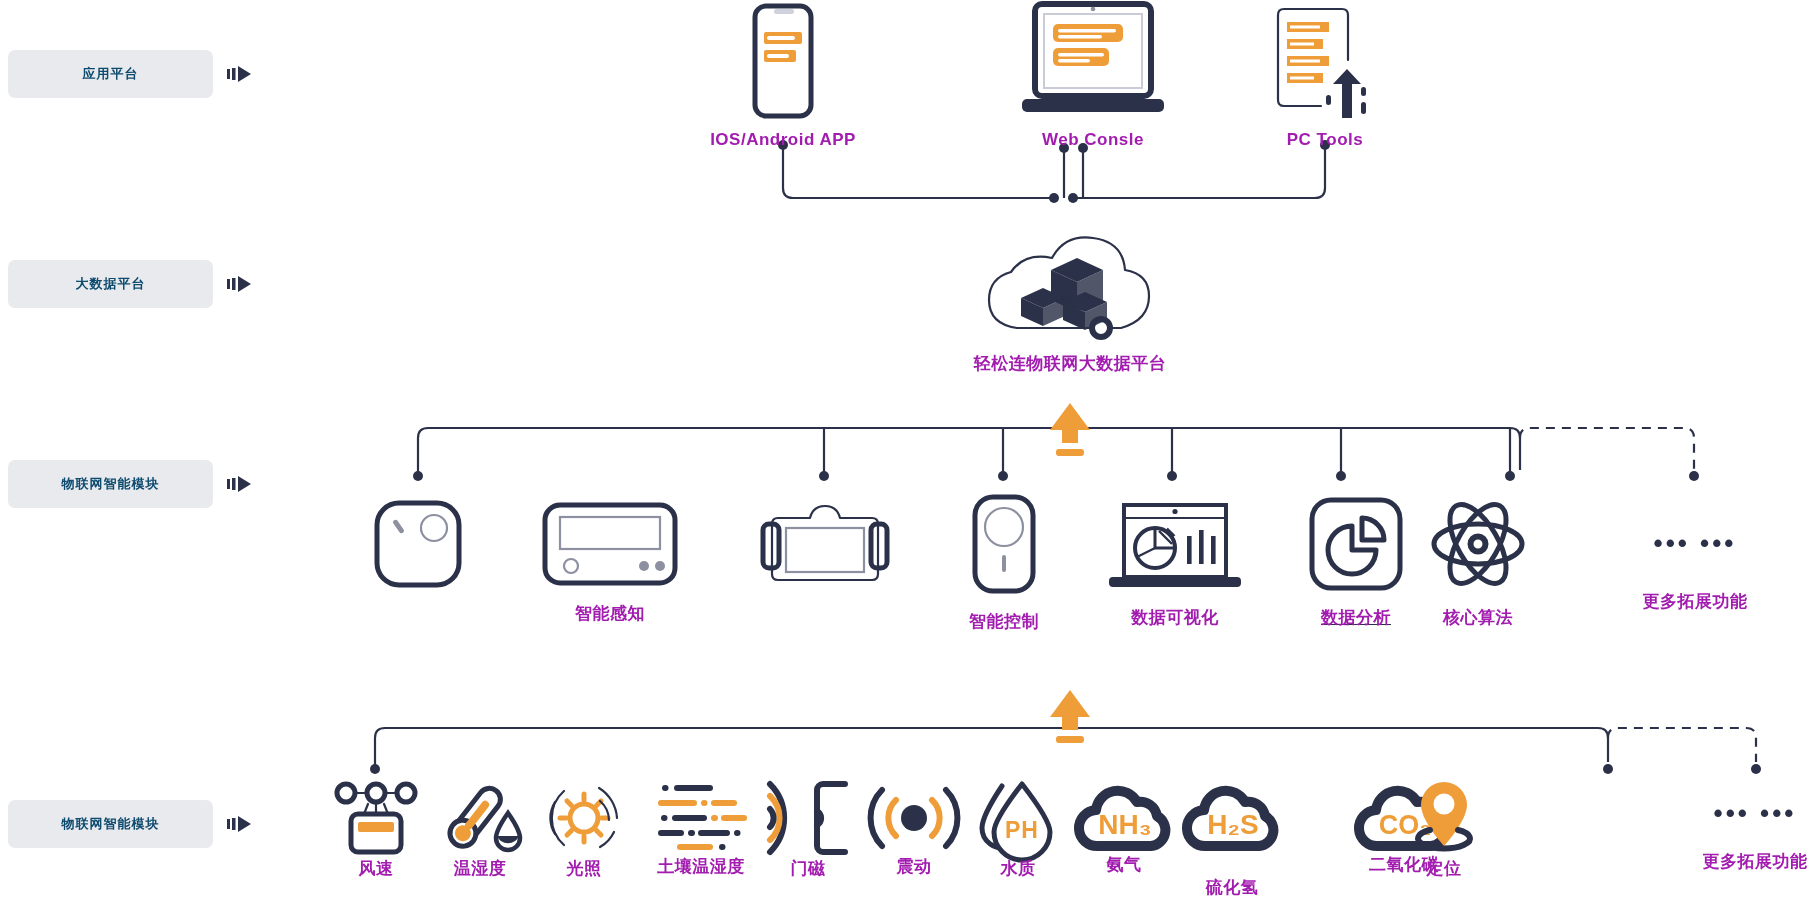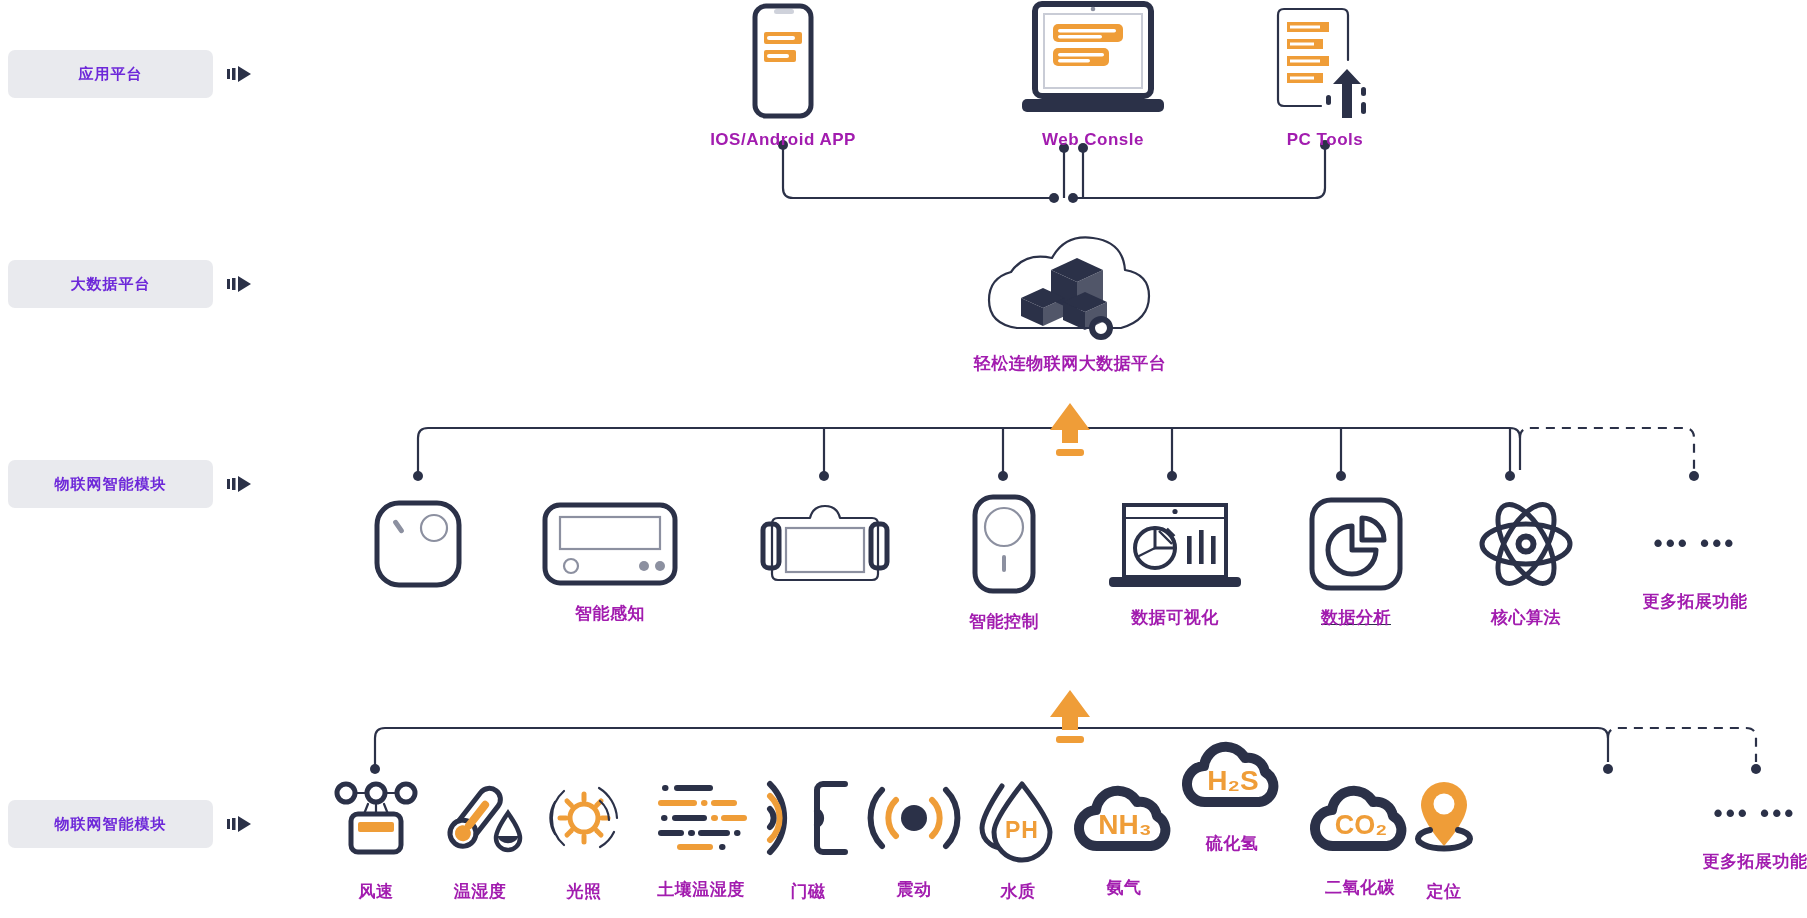--- a/index.html
+++ b/index.html
@@ -27,23 +27,23 @@
     border-radius:7px;
     height:48px;
     min-width:205px;
     display:flex;
     align-items:center;
     justify-content:center;
     padding:0 16px;
     box-sizing:border-box;
   }
   .stage-pill span{
-    font-size:15px;
+    font-size:13px;
     font-weight:700;
-    color:#6d28d9;
+    color:#0c4a6e;
     letter-spacing:1px;
     white-space:nowrap;
     text-align:center;
   }
   .stage-arrow{
     width:28px;
     height:22px;
     flex:none;
   }
   
@@ -56,21 +56,21 @@
   .node .glyph{display:block;}
   .node .cap{
     font-size:17px;
     font-weight:700;
     color:#a21caf;
     white-space:nowrap;
     letter-spacing:.5px;
   }
   .cap-top{margin-top:10px;font-size:19px;}
   .cap-mid{margin-top:14px;font-size:16px;}
-  .cap-sensor{margin-top:24px;font-size:16px;}
+  .cap-sensor{margin-top:1px;font-size:16px;}
   .cap-cloud{margin-top:8px;font-size:16px;font-weight:700;}
   .dots{
     letter-spacing:3px;
     font-size:26px;
     font-weight:900;
     color:#2b3148;
     line-height:1;
   }
   svg{overflow:visible;}
   .ln{fill:none;stroke:#2b3148;stroke-width:2.2;}
@@ -298,21 +298,21 @@
 
   <div class="node" style="left:1290px;top:496px;width:132px;text-decoration:underline;">
     <svg class="glyph" width="96" height="96" viewBox="0 0 96 96">
       <rect x="4" y="4" width="88" height="88" rx="19" fill="#fff" stroke="#2b3148" stroke-width="5"></rect>
       <path d="M44 30 A24 24 0 1 0 68 54 L44 54 Z" fill="none" stroke="#2b3148" stroke-width="5" stroke-linejoin="round"></path>
       <path d="M54 22 L54 44 L76 44 A22 22 0 0 0 54 22 Z" fill="none" stroke="#2b3148" stroke-width="5" stroke-linejoin="round"></path>
     </svg>
     <div class="cap cap-mid">数据分析</div>
   </div>
 
-  <div class="node" style="left:1460px;top:496px;width:132px;justify-content:space-between;">
+  <div class="node" style="left:1412px;top:496px;width:132px;justify-content:space-between;">
     <svg class="glyph" width="96" height="96" viewBox="0 0 96 96">
       <ellipse cx="48" cy="48" rx="44" ry="20" fill="none" stroke="#2b3148" stroke-width="5"></ellipse>
       <ellipse cx="48" cy="48" rx="44" ry="20" fill="none" stroke="#2b3148" stroke-width="5" transform="rotate(60 48 48)"></ellipse>
       <ellipse cx="48" cy="48" rx="44" ry="20" fill="none" stroke="#2b3148" stroke-width="5" transform="rotate(120 48 48)"></ellipse>
       <circle cx="48" cy="48" r="7.5" fill="none" stroke="#2b3148" stroke-width="6"></circle>
     </svg>
     <div class="cap cap-mid">核心算法</div>
   </div>
 
   <div class="node" style="left:1630px;top:530px;width:130px;">
@@ -429,29 +429,29 @@
   </div>
 
   <div class="node" style="left:1072px;top:786px;width:104px;">
     <svg class="glyph" width="102" height="66" viewBox="0 0 102 66">
       <path d="M25 60 A18 18 0 0 1 23 24 A22 22 0 0 1 64 16 A17 17 0 0 1 84 30 A16 16 0 0 1 78 60 Z" fill="#fff" stroke="#2b3148" stroke-width="10" stroke-linejoin="round"></path>
       <text x="52" y="48" text-anchor="middle" font-family="Liberation Sans, sans-serif" font-size="28" font-weight="700" fill="#ef9d38">NH₃</text>
     </svg>
     <div class="cap cap-sensor">氨气</div>
   </div>
 
-  <div class="node" style="left:1180px;top:742px;width:104px;">
+  <div class="node" style="left:1180px;top:786px;width:104px;gap:23px;">
     <svg class="glyph" width="102" height="66" viewBox="0 0 102 66">
       <path d="M25 60 A18 18 0 0 1 23 24 A22 22 0 0 1 64 16 A17 17 0 0 1 84 30 A16 16 0 0 1 78 60 Z" fill="#fff" stroke="#2b3148" stroke-width="10" stroke-linejoin="round"></path>
       <text x="52" y="48" text-anchor="middle" font-family="Liberation Sans, sans-serif" font-size="28" font-weight="700" fill="#ef9d38">H₂S</text>
     </svg>
     <div class="cap cap-sensor">硫化氢</div>
   </div>
 
-  <div class="node" style="left:1308px;top:786px;width:104px;">
+  <div class="node" style="left:1352px;top:786px;width:104px;">
     <svg class="glyph" width="102" height="66" viewBox="0 0 102 66">
       <path d="M25 60 A18 18 0 0 1 23 24 A22 22 0 0 1 64 16 A17 17 0 0 1 84 30 A16 16 0 0 1 78 60 Z" fill="#fff" stroke="#2b3148" stroke-width="10" stroke-linejoin="round"></path>
       <text x="52" y="48" text-anchor="middle" font-family="Liberation Sans, sans-serif" font-size="27" font-weight="700" fill="#ef9d38">CO₂</text>
     </svg>
     <div class="cap cap-sensor">二氧化碳</div>
   </div>
 
   <div class="node" style="left:1398px;top:778px;width:92px;">
     <svg class="glyph" width="88" height="78" viewBox="0 0 88 78">
       <path d="M44 4 A23 23 0 0 0 21 27 C21 43 44 68 44 68 C44 68 67 43 67 27 A23 23 0 0 0 44 4 Z" fill="#ef9d38"></path>

